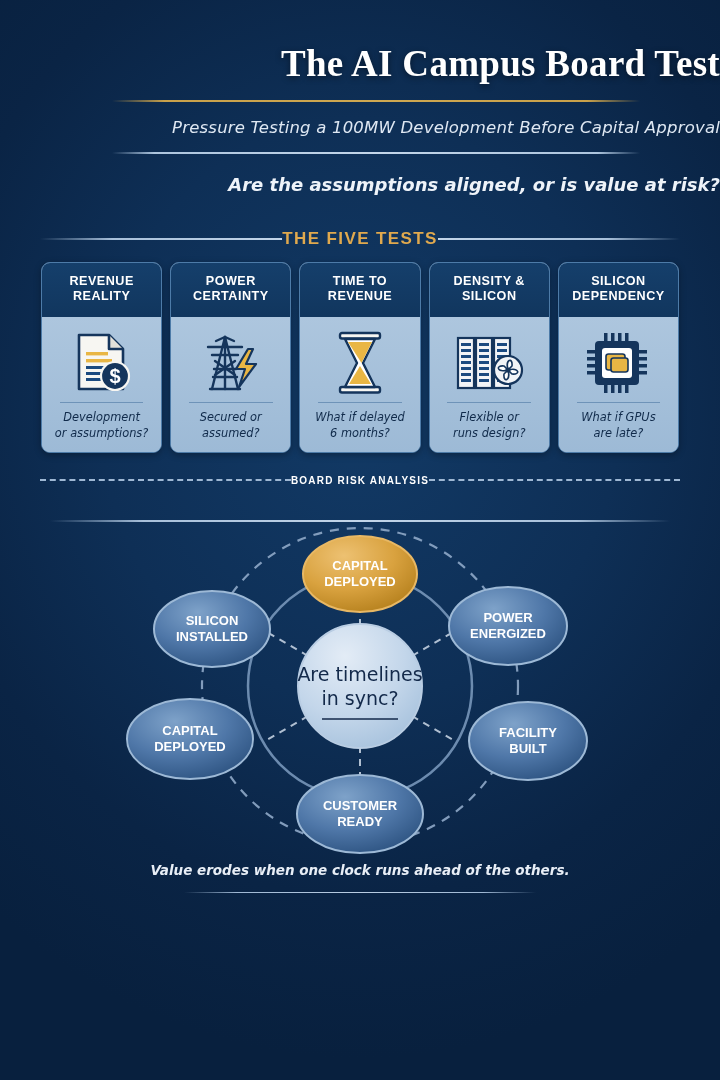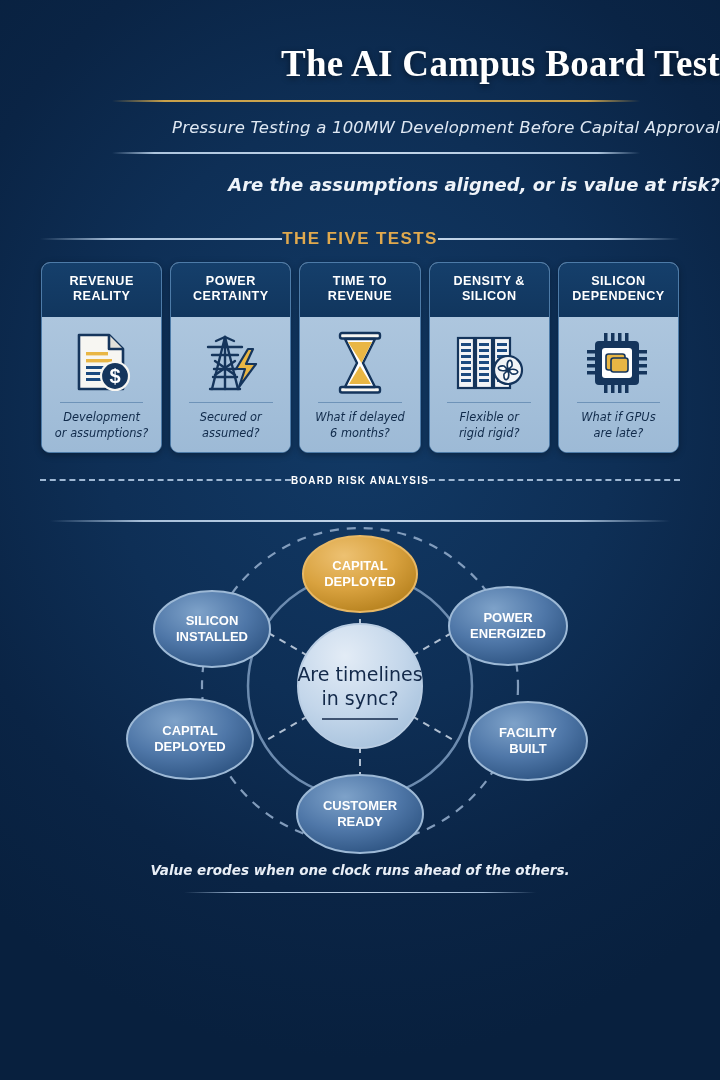--- a/index.html
+++ b/index.html
@@ -323,21 +323,21 @@
                 <path d="M0 0 C 3 11, -5 13, -4 4 Z"></path>
                 <path d="M0 0 C -11 3, -13 -5, -4 -4 Z"></path>
               </g>
               <circle r="2.6" fill="#15355c"></circle>
             </g>
           </svg>
         </div>
         <div class="card-div"></div>
         <div class="card-cap">
           <div>Flexible or</div>
-          <div>rigid rigid?</div>
+          <div>runs design?</div>
         </div>
       </div>
     </div>
 
     <div class="card">
       <div class="card-head">
         <div>SILICON</div>
         <div>DEPENDENCY</div>
       </div>
       <div class="card-body">

